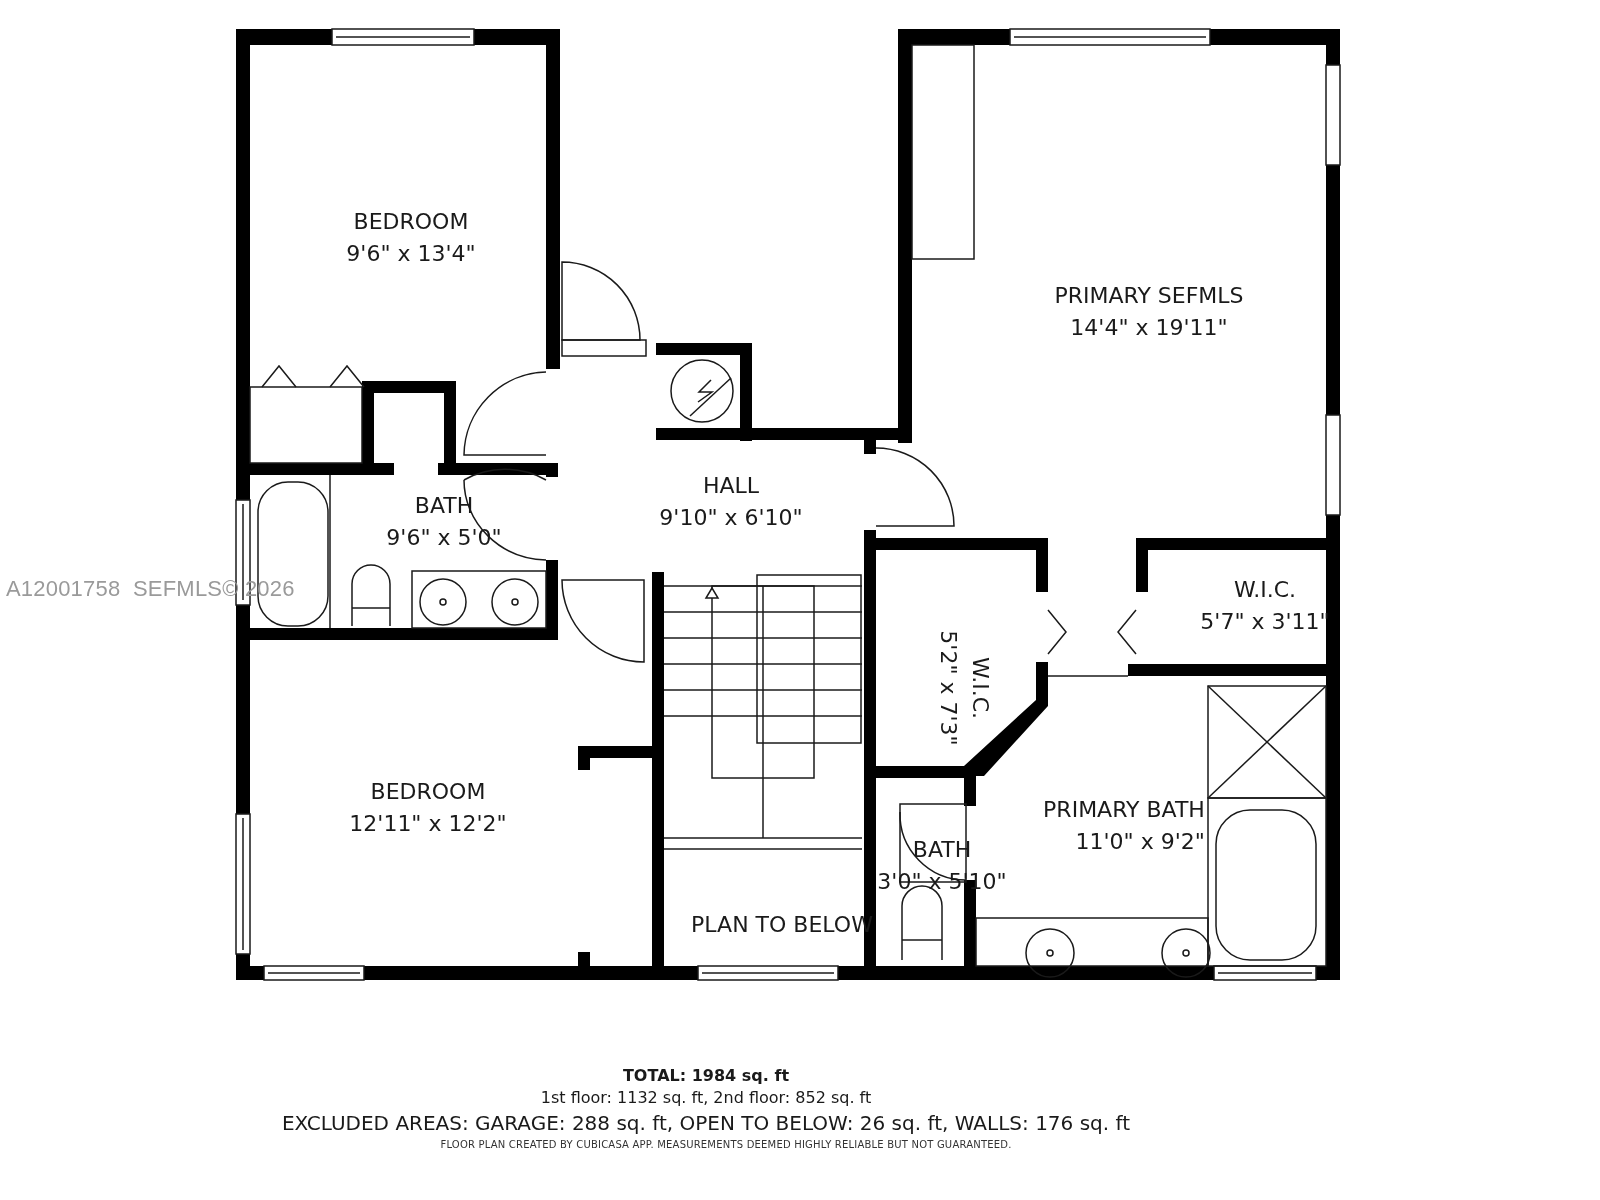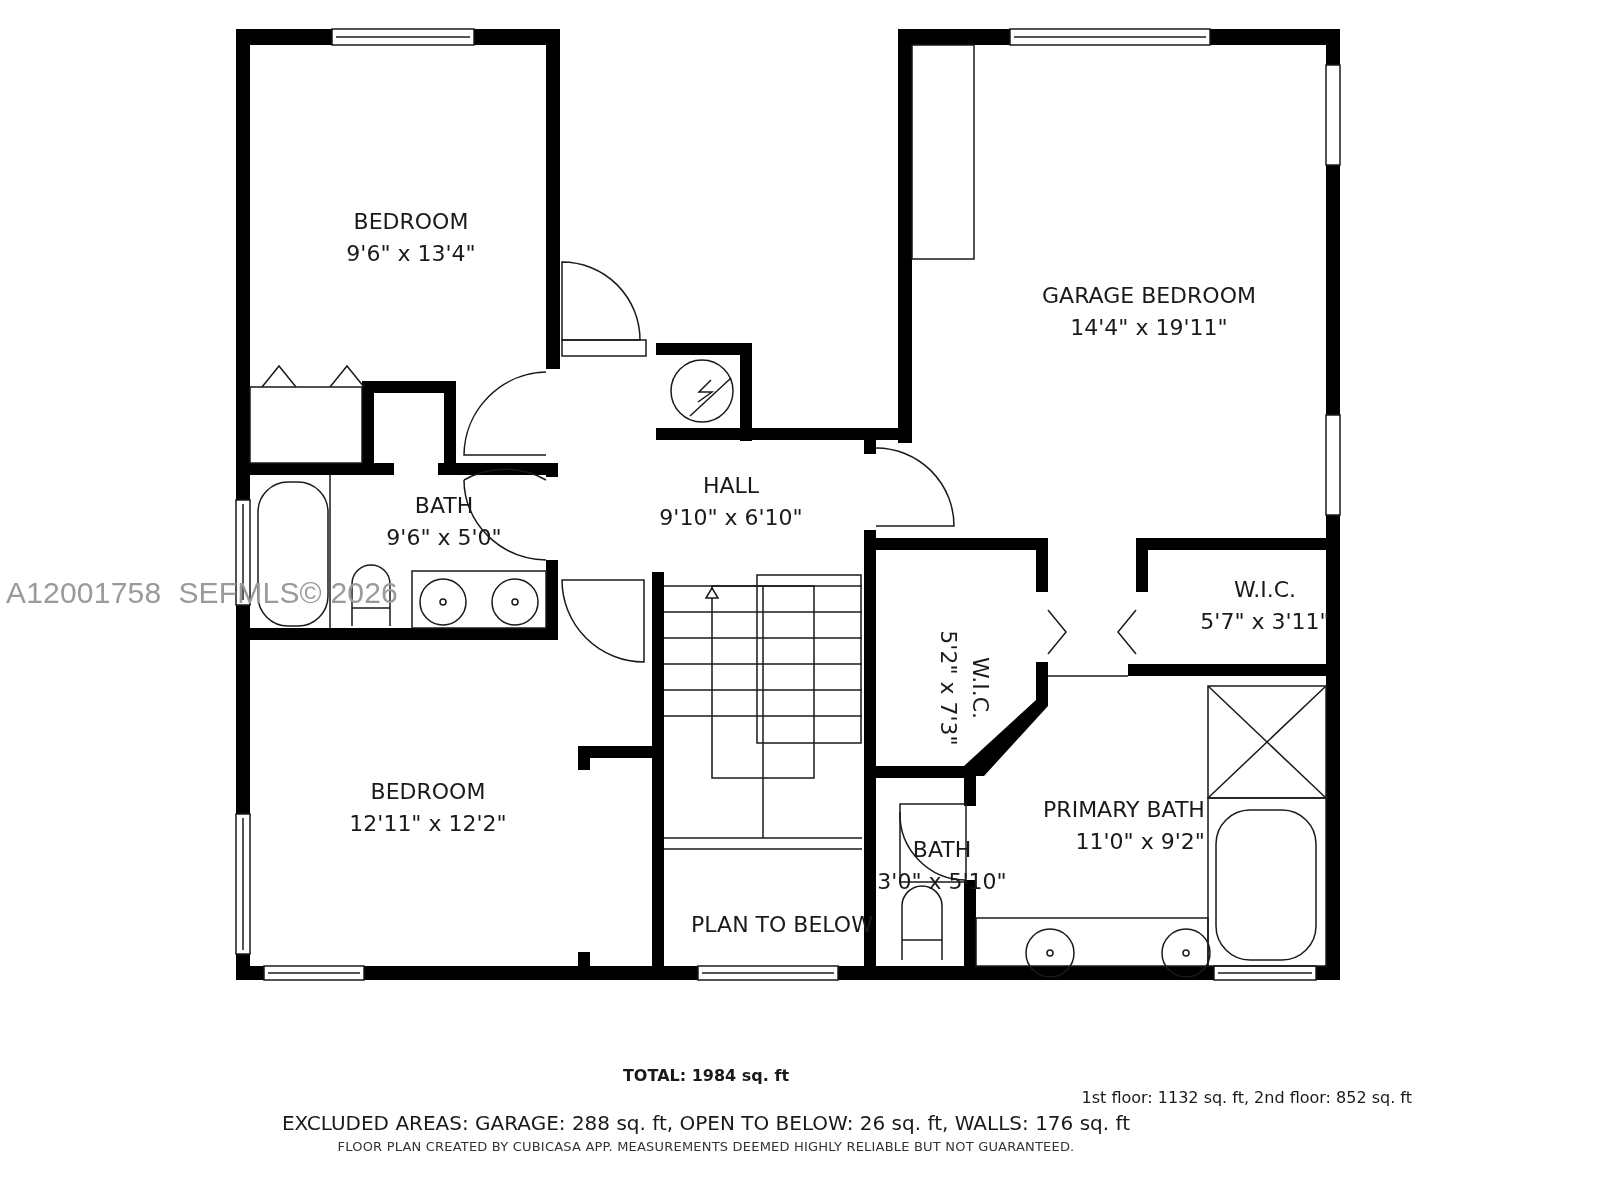--- a/index.html
+++ b/index.html
@@ -1,26 +1,26 @@
 <!DOCTYPE html>
 <html><head>
 <meta charset="utf-8">
 <style>
   html, body { margin:0; padding:0; background:#ffffff; }
   body { width:1600px; height:1200px; position:relative; overflow:hidden; font-family:"DejaVu Sans", sans-serif; color:#1a1a1a; }
   #plan { position:absolute; left:0; top:0; }
   .room-label { position:absolute; text-align:center; font-size:22px; line-height:32px; color:#1a1a1a; white-space:nowrap; transform:translateX(-50%); }
   .room-label .name, .room-label .dims { display:block; }
   .rot { transform:translate(-50%,-50%) rotate(90deg); }
-  .watermark { position:absolute; left:6px; top:576px; font-family:"Liberation Sans", sans-serif; font-size:30px; color:#9a9a9a; white-space:nowrap; letter-spacing:0.2px; }
+  .watermark { position:absolute; left:6px; top:576px; font-family:"Liberation Sans", sans-serif; font-size:22px; color:#9a9a9a; white-space:nowrap; letter-spacing:0.2px; }
   .footer { position:absolute; left:0; width:1412px; text-align:center; white-space:nowrap; }
   .f-total { top:1066px; font-size:16px; font-weight:bold; }
-  .f-floors { top:1088px; font-size:16px;text-align:right; }
+  .f-floors { top:1088px; font-size:16px; }
   .f-excl { top:1111px; font-size:20px; }
-  .f-note { top:1139px; font-size:13px; color:#333; letter-spacing:0.2px; }
+  .f-note { top:1139px; font-size:10px; color:#333; letter-spacing:0.2px;margin-left:20px; }
 </style>
 </head>
 <body>
 
 <svg id="plan" width="1600" height="1200" viewBox="0 0 1600 1200" xmlns="http://www.w3.org/2000/svg">
   <g fill="#000">
 
     <rect x="236" y="29" width="14" height="951"></rect>
     <rect x="236" y="29" width="96" height="16"></rect>
     <rect x="474" y="29" width="86" height="16"></rect>
@@ -157,21 +157,21 @@
 
 <div class="watermark">
   <span>A12001758</span>&nbsp;&nbsp;<span>SEFMLS© 2026</span>
 </div>
 
 <div class="room-label" style="left:411px; top:206px;">
   <span class="name">BEDROOM</span>
   <span class="dims">9'6" x 13'4"</span>
 </div>
 <div class="room-label" style="left:1149px; top:280px;">
-  <span class="name">GARAGE BEDROOM</span>
+  <span class="name">PRIMARY SEFMLS</span>
   <span class="dims">14'4" x 19'11"</span>
 </div>
 <div class="room-label" style="left:444px; top:490px;">
   <span class="name">BATH</span>
   <span class="dims">9'6" x 5'0"</span>
 </div>
 <div class="room-label" style="left:731px; top:470px;">
   <span class="name">HALL</span>
   <span class="dims">9'10" x 6'10"</span>
 </div>

